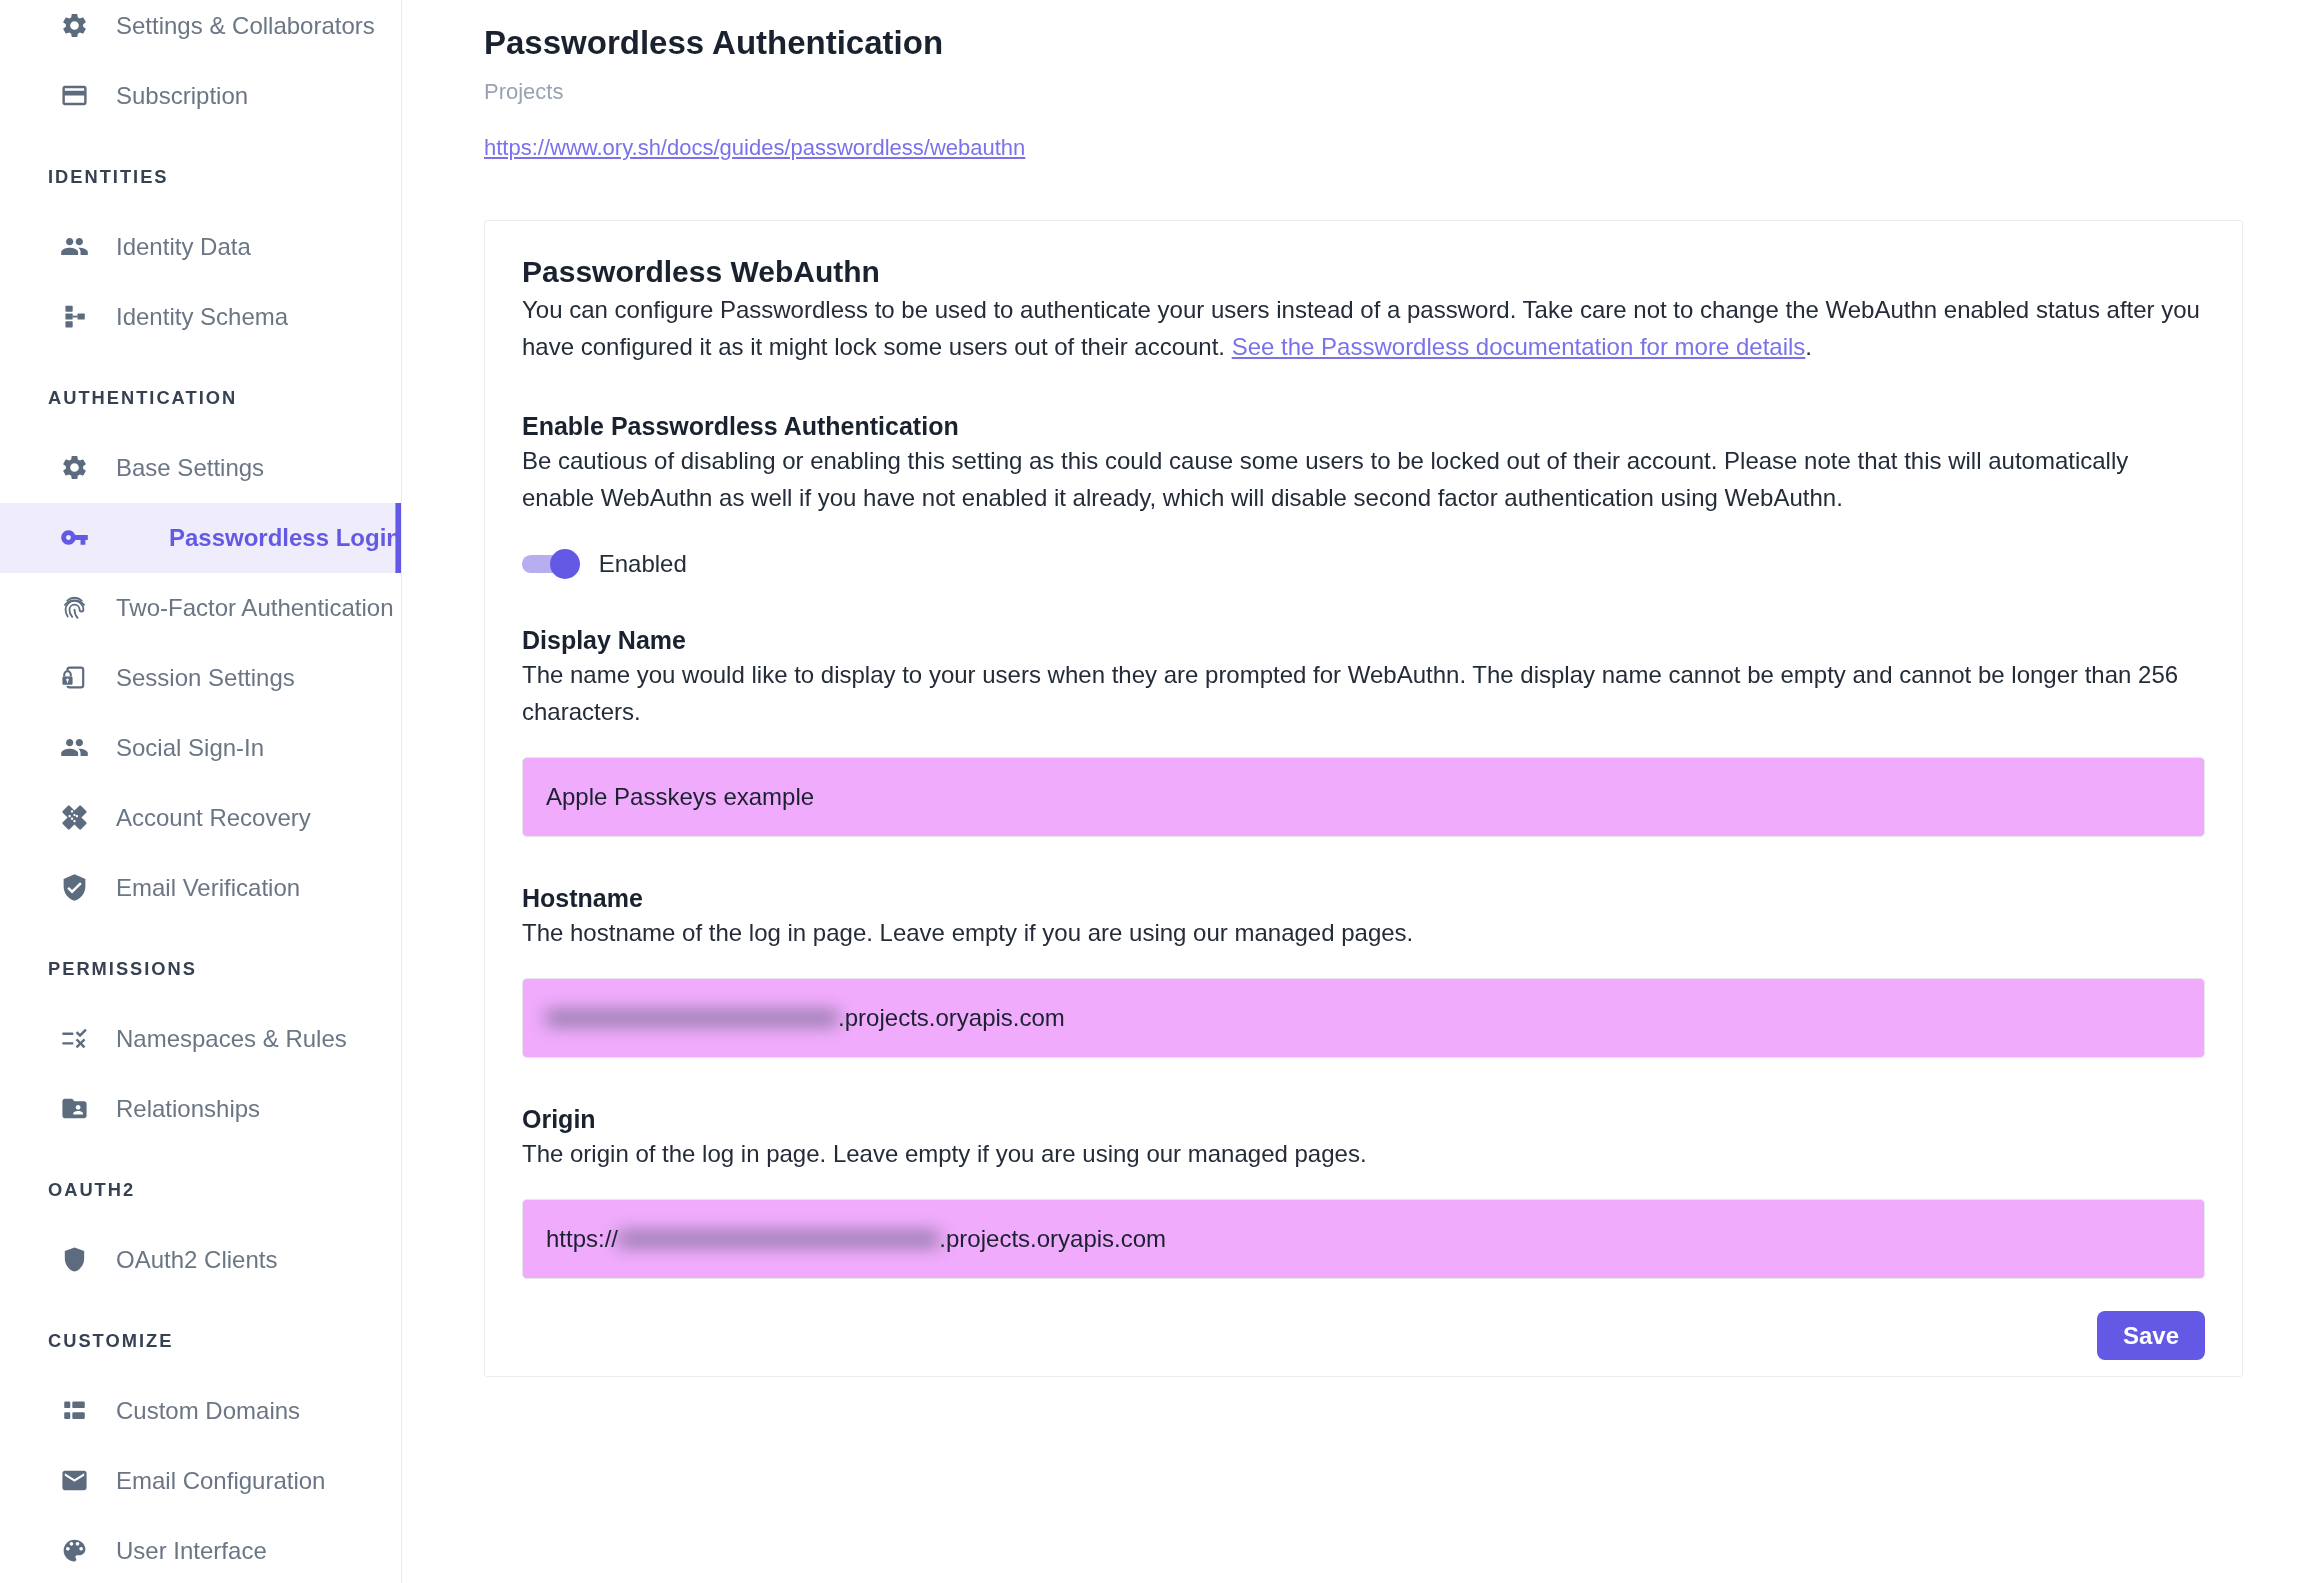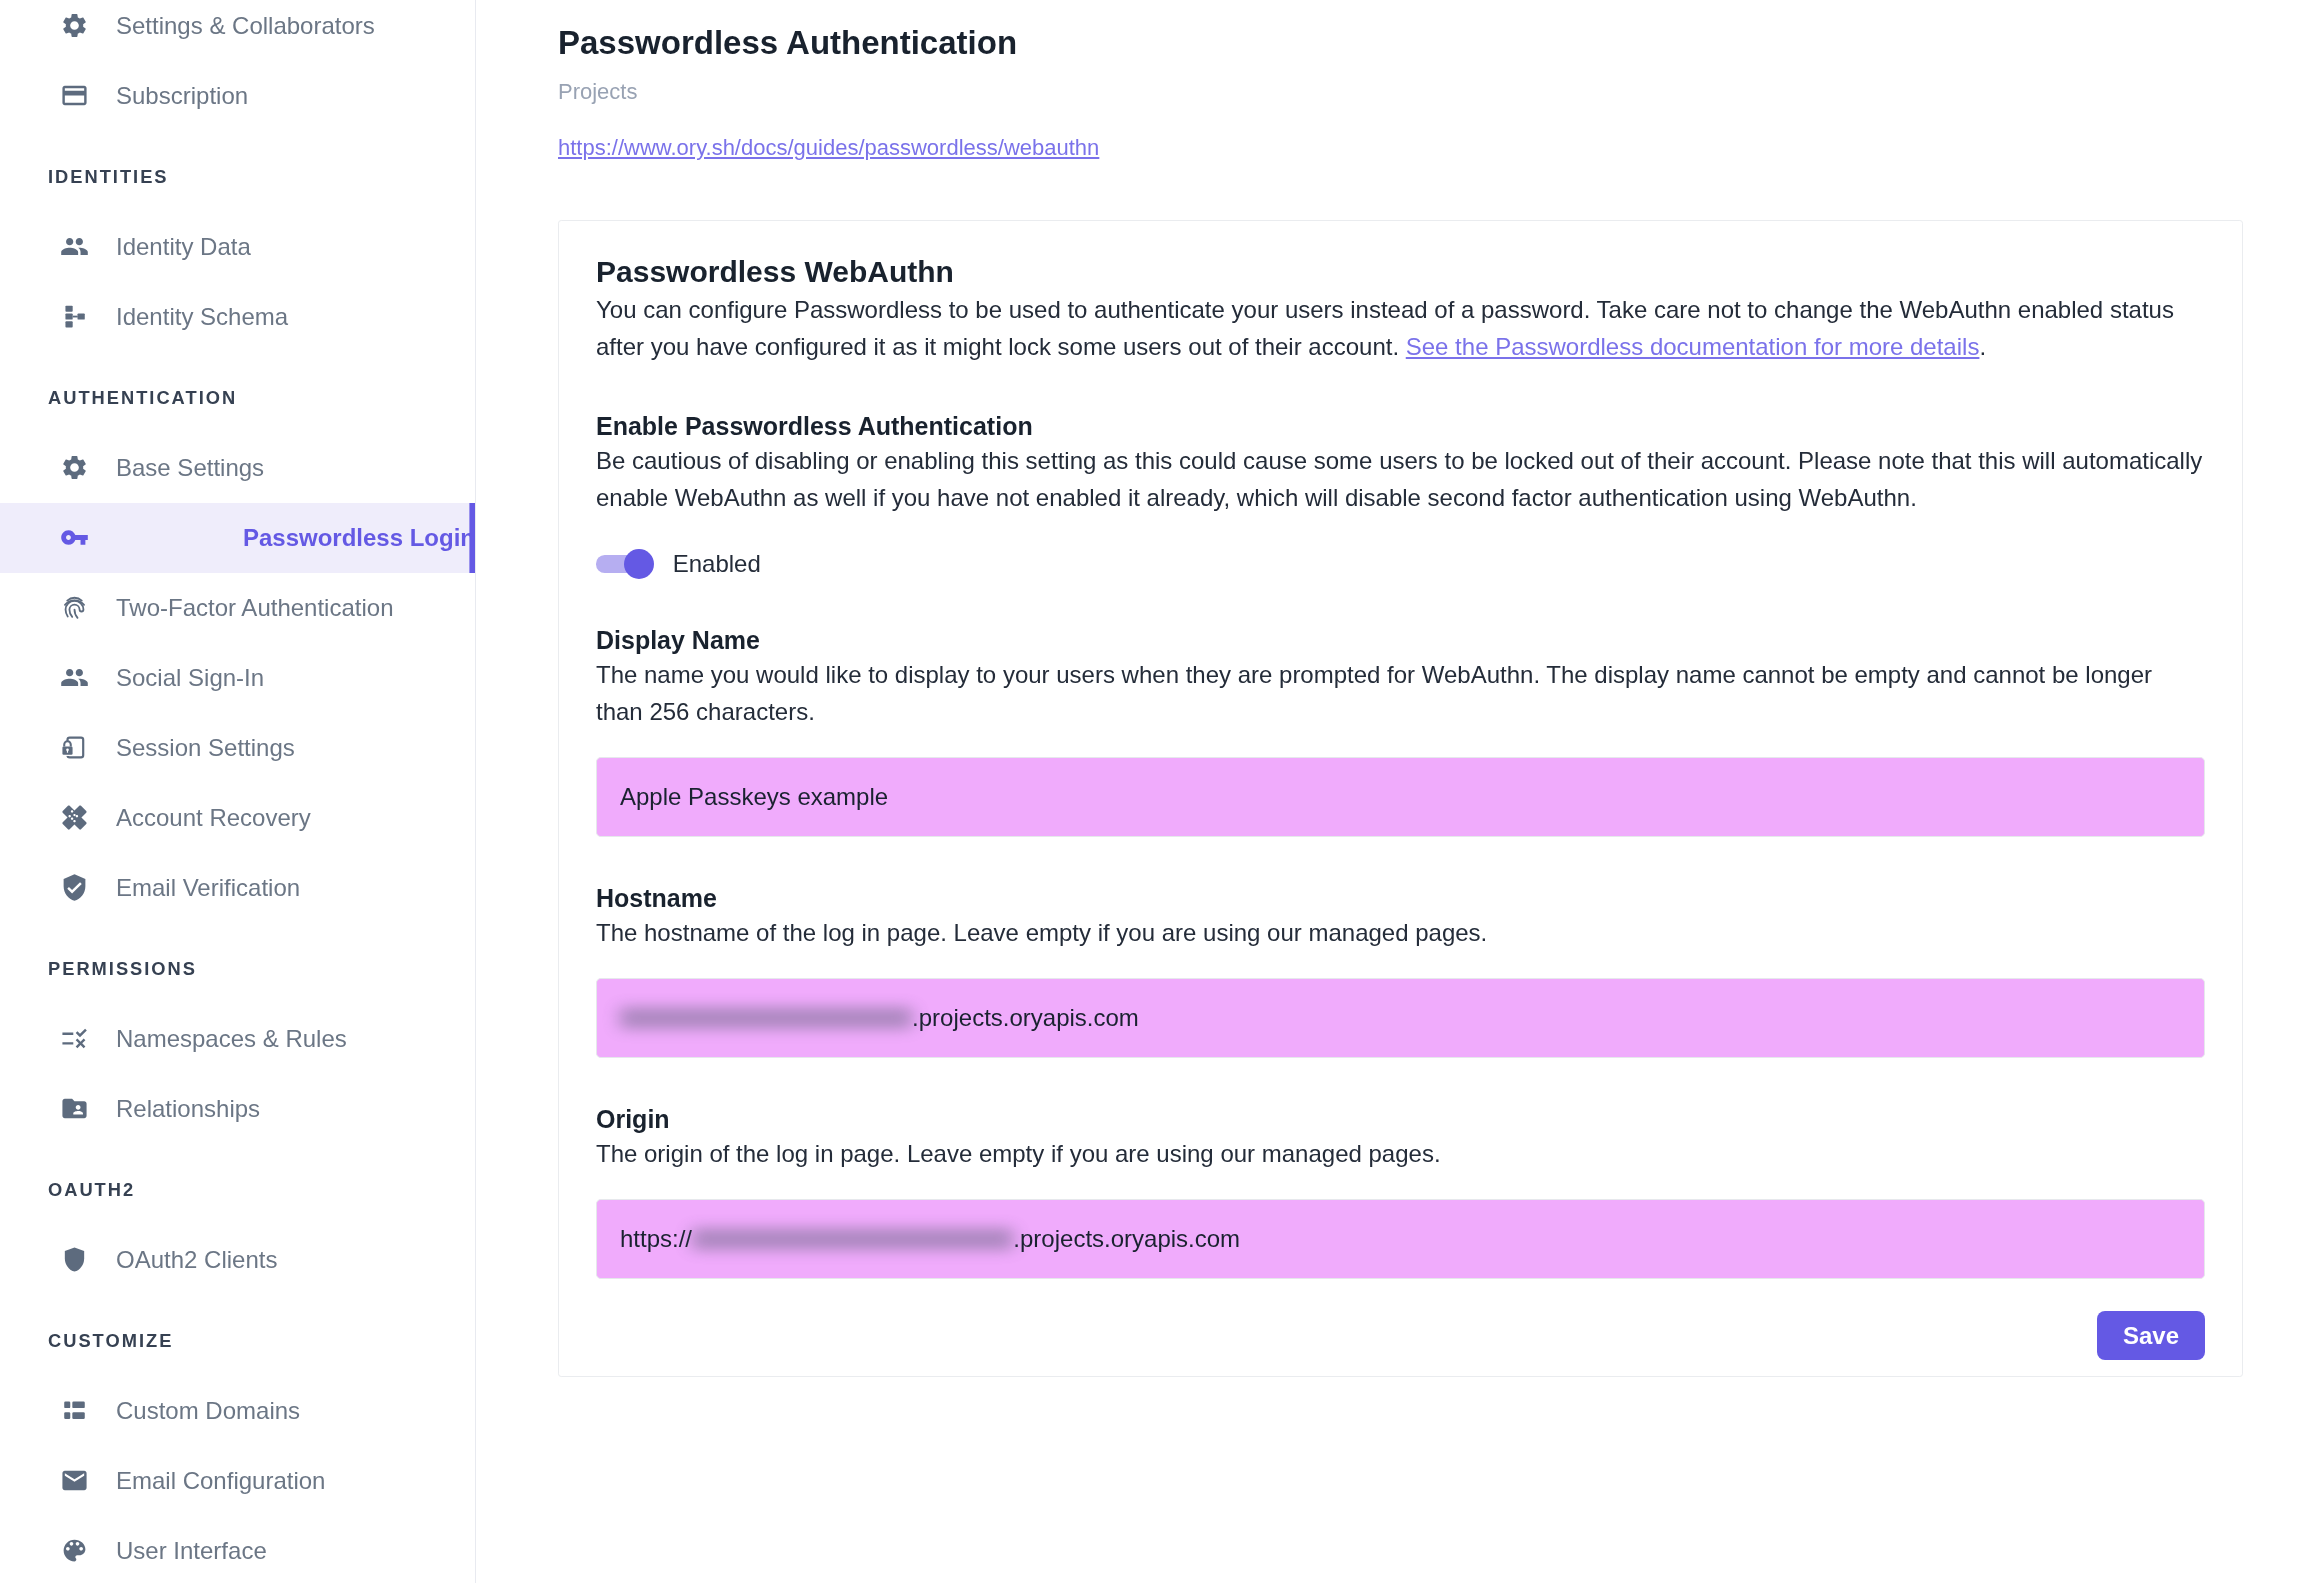--- a/index.html
+++ b/index.html
@@ -18,21 +18,21 @@
   *{box-sizing:border-box}
   html,body{margin:0;padding:0}
   body{
     width:2319px;height:1584px;overflow:hidden;background:#fff;
     font-family:"Liberation Sans","DejaVu Sans",sans-serif;
     -webkit-font-smoothing:antialiased;
   }
   .app{display:flex;width:100%;height:100%}
 
   
-  .sidebar{width:476px;flex:none;border-right:1.6px solid #E8EAF0;overflow:hidden}
+  .sidebar{width:402px;flex:none;border-right:1.6px solid #E8EAF0;overflow:hidden}
   .nav-list{margin-top:-9.5px}
   .nav-item{
     height:70px;display:flex;align-items:center;gap:27px;
     padding-left:60px;color:var(--side-label);font-size:24px;cursor:pointer;
     white-space:nowrap;
   }
   .nav-item .icon{width:29px;height:29px;flex:none;display:flex;color:var(--side-icon)}
   .nav-item .icon svg{width:29px;height:29px}
   .nav-item.active{
     background:var(--active-bg);
@@ -156,42 +156,42 @@
               <path d="M6 6.3a8.8 8.8 0 0 1 12 0"></path>
               <path d="M4.1 9.8a10.3 10.3 0 0 1 15.8 0"></path>
               <path d="M6.4 19.4a9.9 9.9 0 0 1-1.8-5.7 7.4 7.4 0 0 1 7.4-7.3 7.4 7.4 0 0 1 7.4 7.3c0 .9-.7 1.6-1.6 1.6s-1.6-.7-1.6-1.6A4.2 4.2 0 0 0 12 9.6a4.2 4.2 0 0 0-4.2 4.1c0 2.3.8 4.4 2.3 6.1"></path>
               <path d="M12 13.7c0 2.6.9 5 2.5 6.9"></path>
             </svg>
           </span>
           <span>Two-Factor Authentication</span>
         </div>
         <div class="nav-item">
           <span class="icon">
-            <svg viewBox="0 0 24 24" fill="currentColor">
-              <path d="M16 11c1.66 0 2.99-1.34 2.99-3S17.66 5 16 5c-1.66 0-3 1.34-3 3s1.34 3 3 3zm-8 0c1.66 0 2.99-1.34 2.99-3S9.66 5 8 5C6.34 5 5 6.34 5 8s1.34 3 3 3zm0 2c-2.33 0-7 1.17-7 3.5V19h14v-2.5c0-2.33-4.67-3.5-7-3.5zm8 0c-.29 0-.62.02-.97.05 1.16.84 1.97 1.97 1.97 3.45V19h6v-2.5c0-2.33-4.67-3.5-7-3.5z"></path>
-            </svg>
-          </span>
-          <span>Social Sign-In</span>
-        </div>
-        <div class="nav-item">
-          <span class="icon">
             <svg viewBox="0 0 24 24">
               <rect x="6.2" y="3.8" width="13" height="16.4" rx="1.8" fill="none" stroke="currentColor" stroke-width="1.8"></rect>
               <rect x="1.2" y="6.6" width="10.2" height="12.4" fill="#fff"></rect>
               <path d="M3.5 11.2V9.6a2.7 2.7 0 0 1 5.4 0v1.6" fill="none" stroke="currentColor" stroke-width="1.7"></path>
               <rect x="2" y="11.2" width="8.4" height="6.8" rx="1" fill="currentColor"></rect>
               <circle cx="6.2" cy="13.9" r="1.1" fill="#fff"></circle>
               <rect x="5.7" y="14.2" width="1" height="2.1" fill="#fff"></rect>
             </svg>
           </span>
           <span>Session Settings</span>
         </div>
         <div class="nav-item">
           <span class="icon">
             <svg viewBox="0 0 24 24" fill="currentColor">
+              <path d="M16 11c1.66 0 2.99-1.34 2.99-3S17.66 5 16 5c-1.66 0-3 1.34-3 3s1.34 3 3 3zm-8 0c1.66 0 2.99-1.34 2.99-3S9.66 5 8 5C6.34 5 5 6.34 5 8s1.34 3 3 3zm0 2c-2.33 0-7 1.17-7 3.5V19h14v-2.5c0-2.33-4.67-3.5-7-3.5zm8 0c-.29 0-.62.02-.97.05 1.16.84 1.97 1.97 1.97 3.45V19h6v-2.5c0-2.33-4.67-3.5-7-3.5z"></path>
+            </svg>
+          </span>
+          <span>Social Sign-In</span>
+        </div>
+        <div class="nav-item">
+          <span class="icon">
+            <svg viewBox="0 0 24 24" fill="currentColor">
               <path d="M17.73 12.02l3.98-3.98c.39-.39.39-1.02 0-1.41l-4.34-4.34c-.39-.39-1.02-.39-1.41 0l-3.98 3.98L8 2.29C7.81 2.1 7.55 2 7.29 2s-.51.1-.71.29L2.25 6.63c-.39.39-.39 1.02 0 1.41l3.98 3.98-3.98 3.98c-.39.39-.39 1.02 0 1.41l4.34 4.34c.39.39 1.02.39 1.41 0l3.98-3.98 3.98 3.98c.2.2.46.29.71.29s.51-.1.71-.29l4.34-4.34c.39-.39.39-1.02 0-1.41l-3.99-3.98zM12 9c.55 0 1 .45 1 1s-.45 1-1 1-1-.45-1-1 .45-1 1-1zm-2 3c.55 0 1 .45 1 1s-.45 1-1 1-1-.45-1-1 .45-1 1-1zm-2-2c.55 0 1 .45 1 1s-.45 1-1 1-1-.45-1-1 .45-1 1-1zm2-2c-.55 0-1-.45-1-1s.45-1 1-1 1 .45 1 1-.45 1-1 1zm2 6c.55 0 1 .45 1 1s-.45 1-1 1-1-.45-1-1 .45-1 1-1zm2-2c-.55 0-1-.45-1-1s.45-1 1-1 1 .45 1 1-.45 1-1 1z"></path>
             </svg>
           </span>
           <span>Account Recovery</span>
         </div>
         <div class="nav-item">
           <span class="icon">
             <svg viewBox="0 0 24 24" fill="currentColor">
               <path d="M12 1L3 5v6c0 5.55 3.84 10.74 9 12 5.16-1.26 9-6.45 9-12V5l-9-4zm-2 16l-4-4 1.41-1.41L10 14.17l6.59-6.59L18 9l-8 8z"></path>
             </svg>

